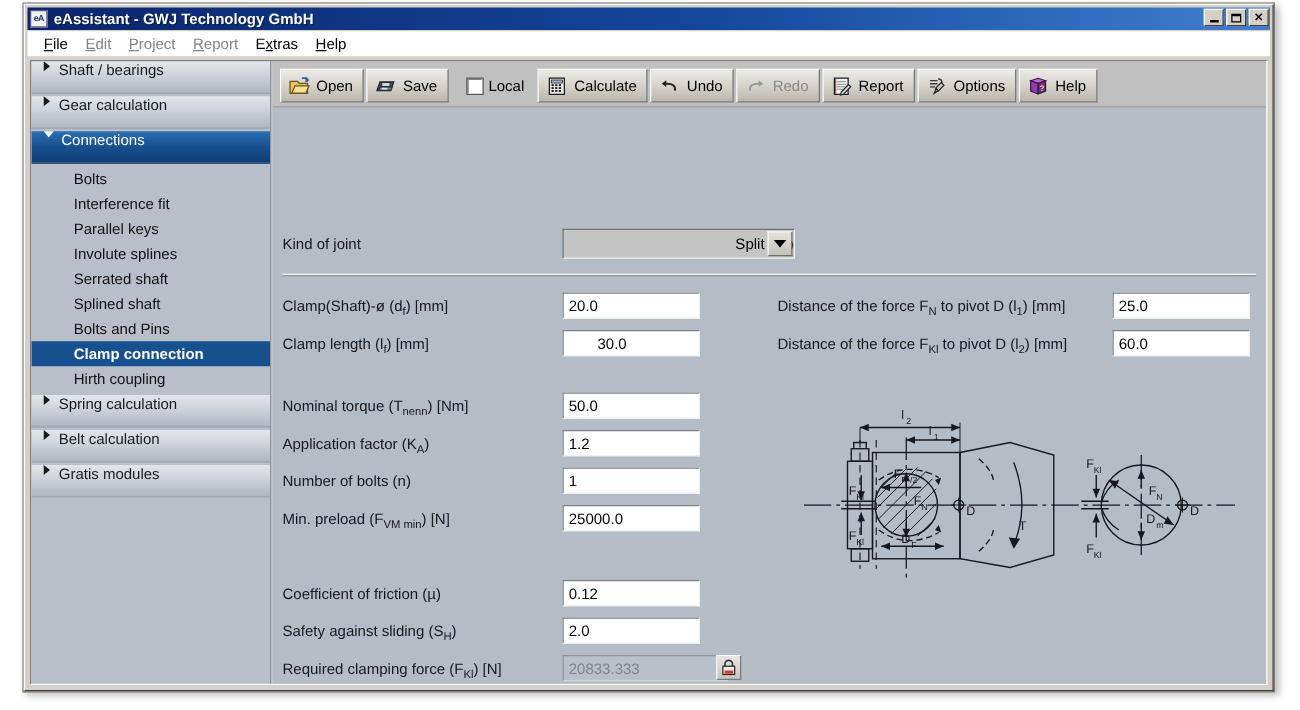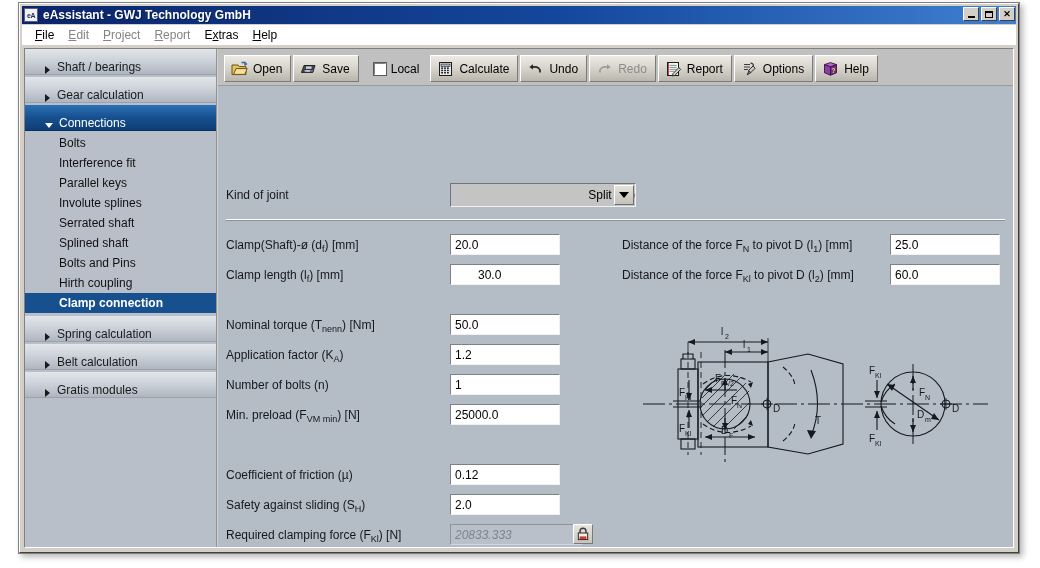--- a/index.html
+++ b/index.html
@@ -112,22 +112,22 @@
   }
   #sidebar-scroll {
     position: absolute; left:0; top:0; right:0; bottom:0;
   }
   .tree-group {
     position: relative;
     height: 26px;
     margin: 0 0 2px 0;
     background: linear-gradient(to bottom, #e2e6ea 0%, #cdd3da 45%, #aeb6c0 100%);
     border-bottom: 1px solid #9aa1aa;
-    display: flex; align-items: flex-end;
-    padding-left: 20px;
+    display: flex; align-items: flex-start;
+    padding-left: 10px;
     font-size: 12px; color: #1a1a1a;
   }
   .tree-group.active {
     background: linear-gradient(to bottom, #2b6fb4 0%, #17508f 50%, #0e3d75 100%);
     color: #ffffff;
     font-weight: normal;
     border-bottom: 1px solid #0a2f5c;
   }
   .tri {
     width: 0; height: 0;
@@ -352,25 +352,25 @@
             </div>
             <div class="tree-leaf">
               <span>Serrated shaft</span>
             </div>
             <div class="tree-leaf">
               <span>Splined shaft</span>
             </div>
             <div class="tree-leaf">
               <span>Bolts and Pins</span>
             </div>
-            <div class="tree-leaf">
-              <span>Hirth coupling</span>
-            </div>
             <div class="tree-leaf selected">
               <span>Clamp connection</span>
+            </div>
+            <div class="tree-leaf">
+              <span>Hirth coupling</span>
             </div>
 
             <div class="tree-group" style="margin-top:3px;">
               <span class="tri"></span>
               <span>Spring calculation</span>
             </div>
             <div class="tree-group">
               <span class="tri"></span>
               <span>Belt calculation</span>
             </div>
@@ -541,21 +541,21 @@
             <div class="txtbox" style="left:232px; top:377px; width:110px;">0.12</div>
 
             <div class="fld-label" style="left:8px; top:411px;">
               <span>Safety against sliding (S</span><sub>H</sub><span>)</span>
             </div>
             <div class="txtbox" style="left:232px; top:407px; width:110px;">2.0</div>
 
             <div class="fld-label" style="left:8px; top:441px;">
               <span>Required clamping force (F</span><sub>Kl</sub><span>) [N]</span>
             </div>
-            <div class="txtbox readonly" style="left:232px; top:437px; width:132px;font-style:italic;">20833.333</div>
+            <div class="txtbox readonly" style="left:232px; top:437px; width:132px;">20833.333</div>
             <div class="lockbtn" style="left:355px; top:437px;">
               <svg width="14" height="14" viewBox="0 0 14 14">
                 <path d="M4 6V4.3a3 3 0 0 1 6 0V6" fill="none" stroke="#3a3a3a" stroke-width="1.4"></path>
                 <rect x="2.3" y="6" width="9.4" height="6.6" fill="#efeee8" stroke="#2b2b2b" stroke-width="1"></rect>
                 <rect x="3.6" y="9.4" width="6.8" height="2.6" fill="#d33a2c"></rect>
               </svg>
             </div>
 
             <svg id="diagram" style="left:425px; top:225px;" width="345" height="180" viewBox="0 0 345 180">
               <g stroke="#15181c" fill="none" stroke-width="1.1" font-family="Liberation Sans, sans-serif" font-size="10">

